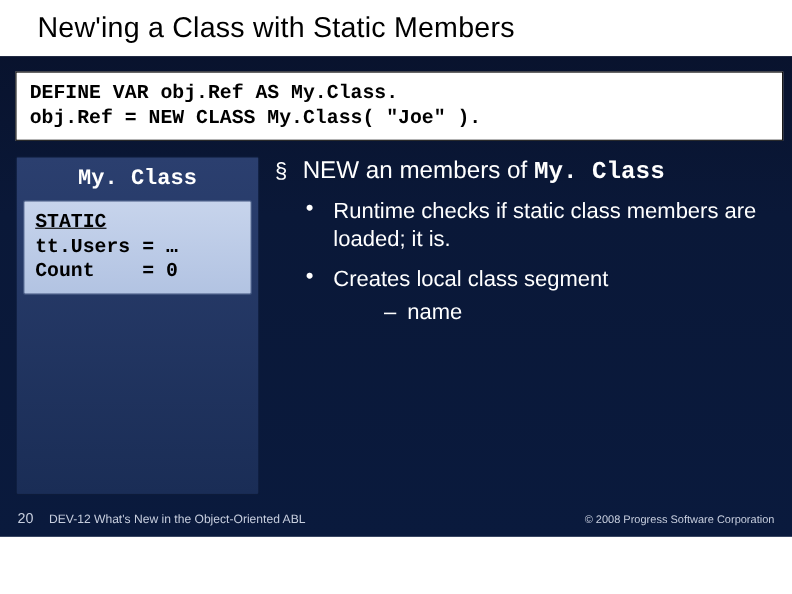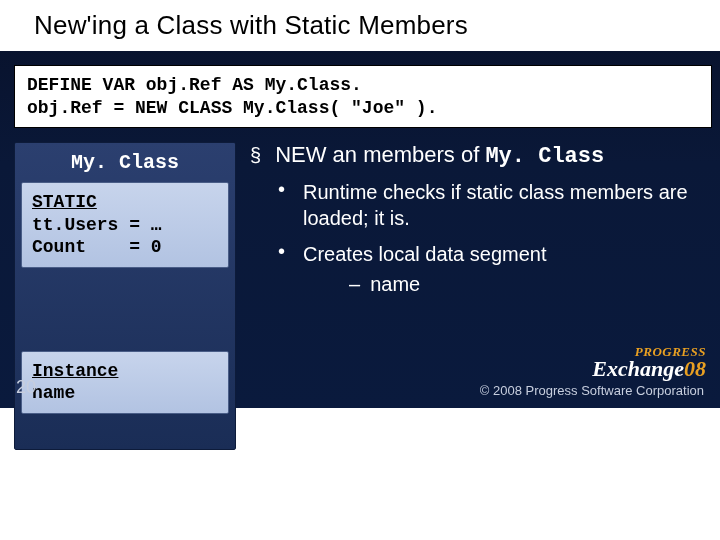--- a/index.html
+++ b/index.html
@@ -1,18 +1,18 @@
 <!DOCTYPE html>
 <html><head>
 <meta charset="utf-8">
 <style>
   * { box-sizing: border-box; margin: 0; padding: 0; }
   html, body { width: 720px; height: 540px; overflow: hidden; font-family: Arial, Helvetica, sans-serif; }
   .slide {
-    width: 720px; height: 408px;
+    width: 720px; height: 488px;
     background: linear-gradient(to bottom, #08112a 0%, #0a1838 40%, #0a1a3d 100%);
     position: relative;
   }
   .title-bar {
     background: #ffffff;
     padding: 10px 14px 10px 34px;
     color: #000;
     font-size: 26px;
     font-weight: 400;
     letter-spacing: 0.2px;
@@ -88,22 +88,22 @@
     bottom: 10px;
     left: 0; right: 0;
     display: flex;
     justify-content: space-between;
     align-items: flex-end;
     padding: 0 16px;
     color: #c7cede;
     font-size: 11px;
   }
   .footer-left { display: flex; gap: 14px; align-items: baseline; }
-  .page-num { font-size: 18px; }
-  .copyright { font-size: 13px; text-align: center; }
+  .page-num { font-size: 13px; }
+  .copyright { font-size: 10px; text-align: center; }
   .logo-stack {
     position: absolute;
     right: 14px;
     bottom: 28px;
     text-align: right;
     line-height: 1;
   }
   .logo-top {
     font-family: Georgia, "Times New Roman", serif;
     font-style: italic;
@@ -135,61 +135,54 @@
 
     <div class="class-box">
       <div class="class-title">My. Class</div>
 
       <div class="inner-box"><span class="underline">STATIC</span>
 <span>tt.Users = …</span>
 <span>Count    = 0</span></div>
 
       <div style="height:56px"></div>
 
-      <div class="inner-box"><span class="underline">Instance</span>
-<span>name</span></div>
     </div>
 
     <div class="right-content">
       <div class="b-head">
         <span class="sq">§</span>
         <span class="txt">
           <span>NEW an members of </span><span class="mono">My. Class</span>
         </span>
       </div>
 
       <ul class="sub-ul">
         <li>
           <span class="dot">•</span>
           <span>Runtime checks if static class members are loaded; it is.</span>
         </li>
         <li>
           <span class="dot">•</span>
           <div>
-            <span>Creates local data segment</span>
+            <span>Creates local class segment</span>
             <div class="sub-sub">
               <div class="dash">
                 <span>–</span>
                 <span>name</span>
               </div>
             </div>
           </div>
         </li>
       </ul>
     </div>
 
   </div>
 
-  <div class="logo-stack">
-    <div class="logo-top">PROGRESS</div>
-    <div class="logo-main">
-      <span>Exchange</span><span class="orange">08</span>
-    </div>
-  </div>
 
   <div class="footer">
     <div class="footer-left">
       <span class="page-num">20</span>
+      <span>DEV-12 What's New in the Object-Oriented ABL</span>
     </div>
     <span class="copyright">© 2008 Progress Software Corporation</span>
   </div>
 
 </div>
 
 </body></html>

